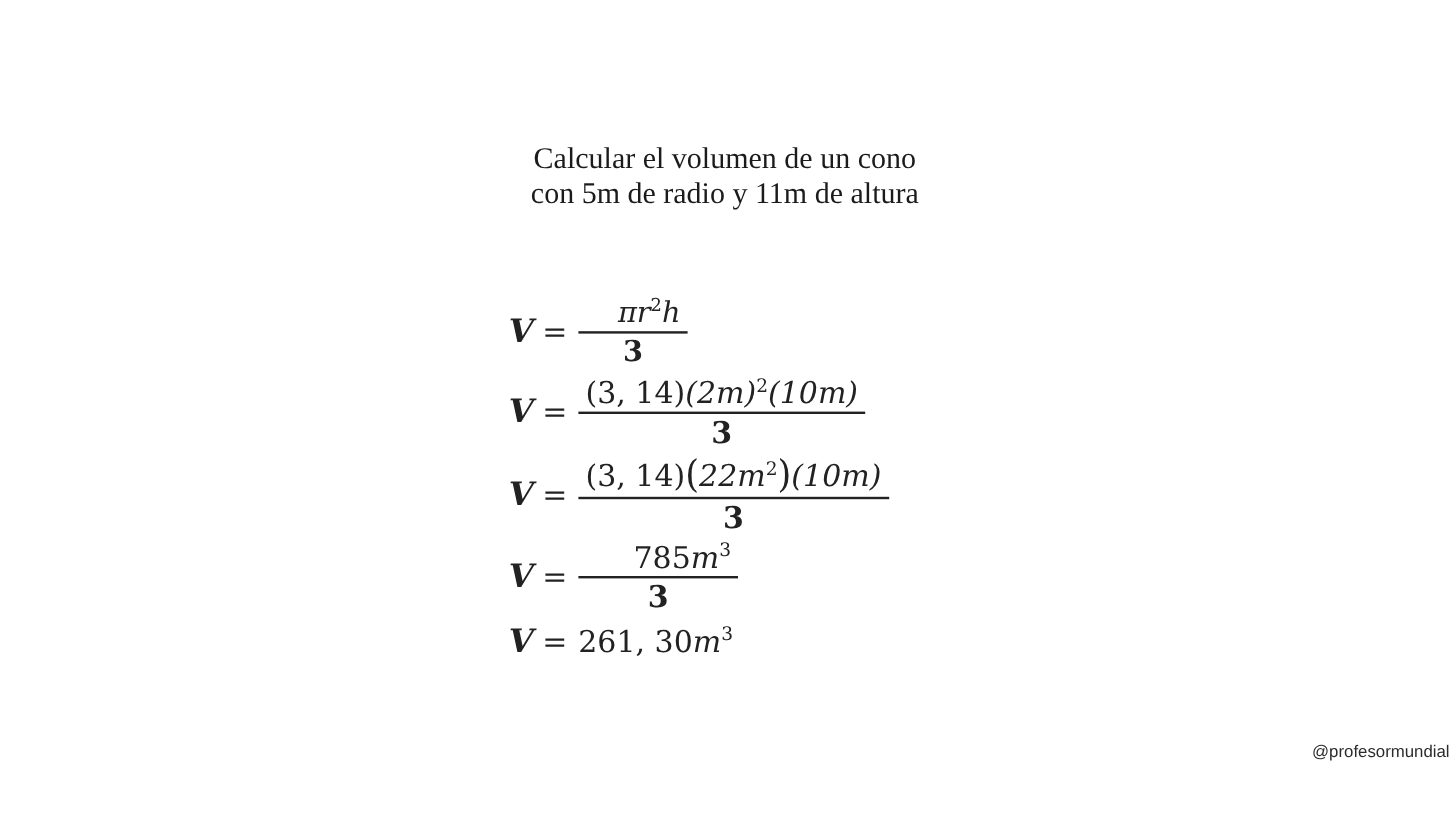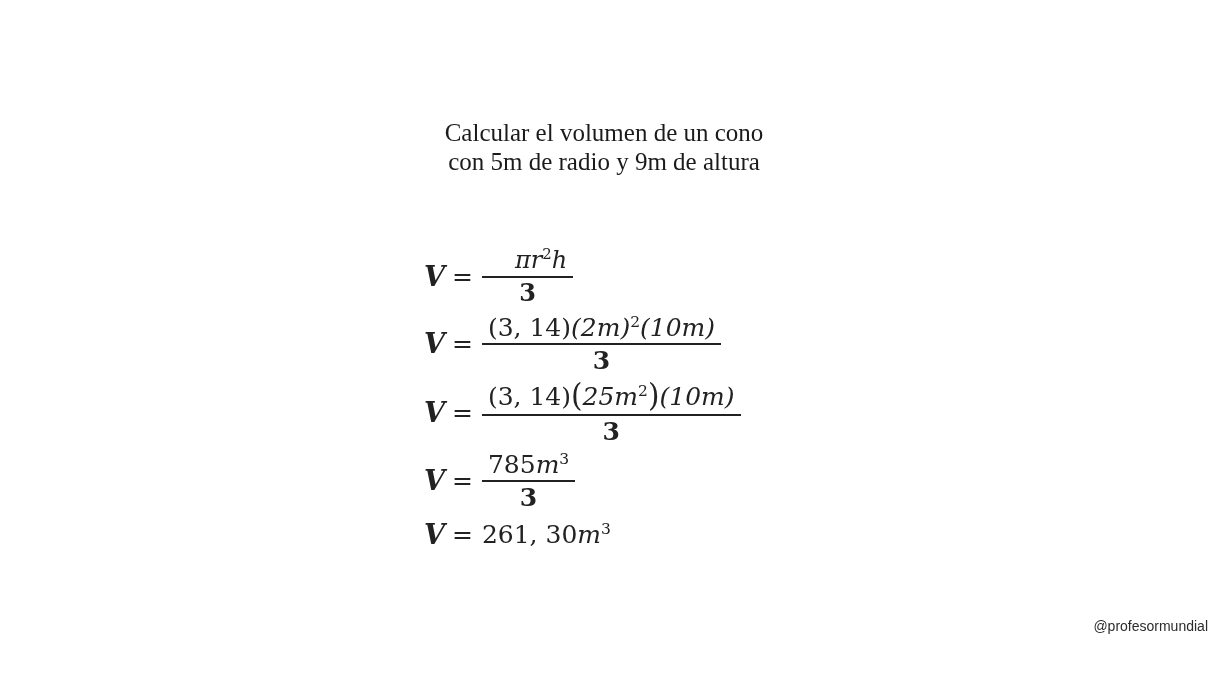--- a/index.html
+++ b/index.html
@@ -94,21 +94,21 @@
   }
   .m {
     font-style: italic;
   }
   .num-1 { font-size: 24px; margin-left: 27px; }
   .den-1 { font-size: 24px; }
   .num-2 { font-size: 25px; }
   .den-2 { font-size: 25px; }
   .num-3 { font-size: 25px; }
   .den-3 { font-size: 25px; }
-  .num-4 { font-size: 25px; }
+  .num-4 { font-size: 25px; margin-left: 40px; }
   .den-4 { font-size: 25px; }
   .plain { font-size: 25px; white-space: nowrap; }
   sup {
     font-size: 0.62em;
     vertical-align: super;
     line-height: 0;
   }
   .eq1 { margin-bottom: 8px; }
   .eq2 { margin-bottom: 6px; }
   .eq3 { margin-bottom: 6px; }
@@ -132,21 +132,21 @@
     color: #2b2b2b;
   }
 </style>
 </head>
 <body>
 
 <div class="page">
 
   <div class="statement">
     <span class="line">Calcular el volumen de un cono</span>
-    <span class="line">con 5m de radio y 9m de altura</span>
+    <span class="line">con 5m de radio y 11m de altura</span>
   </div>
 
   <div class="math-block">
 
     <div class="eq eq1">
       <div class="eq-inner">
         <span class="lhs">V</span>
         <span class="eqsign">=</span>
         <span class="frac">
           <span class="num num-1"><span class="m">π</span><span class="m">r</span><sup>2</sup><span class="m">h</span></span>
@@ -166,21 +166,21 @@
           <span class="den den-2">3</span>
         </span>
       </div>
     </div>
 
     <div class="eq eq3">
       <div class="eq-inner">
         <span class="lhs">V</span>
         <span class="eqsign">=</span>
         <span class="frac">
-          <span class="num num-3"><span>(3, 14)</span><span class="paren-big">(</span><span class="m">25m</span><sup>2</sup><span class="paren-big">)</span><span class="m">(10m)</span></span>
+          <span class="num num-3"><span>(3, 14)</span><span class="paren-big">(</span><span class="m">22m</span><sup>2</sup><span class="paren-big">)</span><span class="m">(10m)</span></span>
           <span class="bar"></span>
           <span class="den den-3">3</span>
         </span>
       </div>
     </div>
 
     <div class="eq eq4">
       <div class="eq-inner">
         <span class="lhs">V</span>
         <span class="eqsign">=</span>

